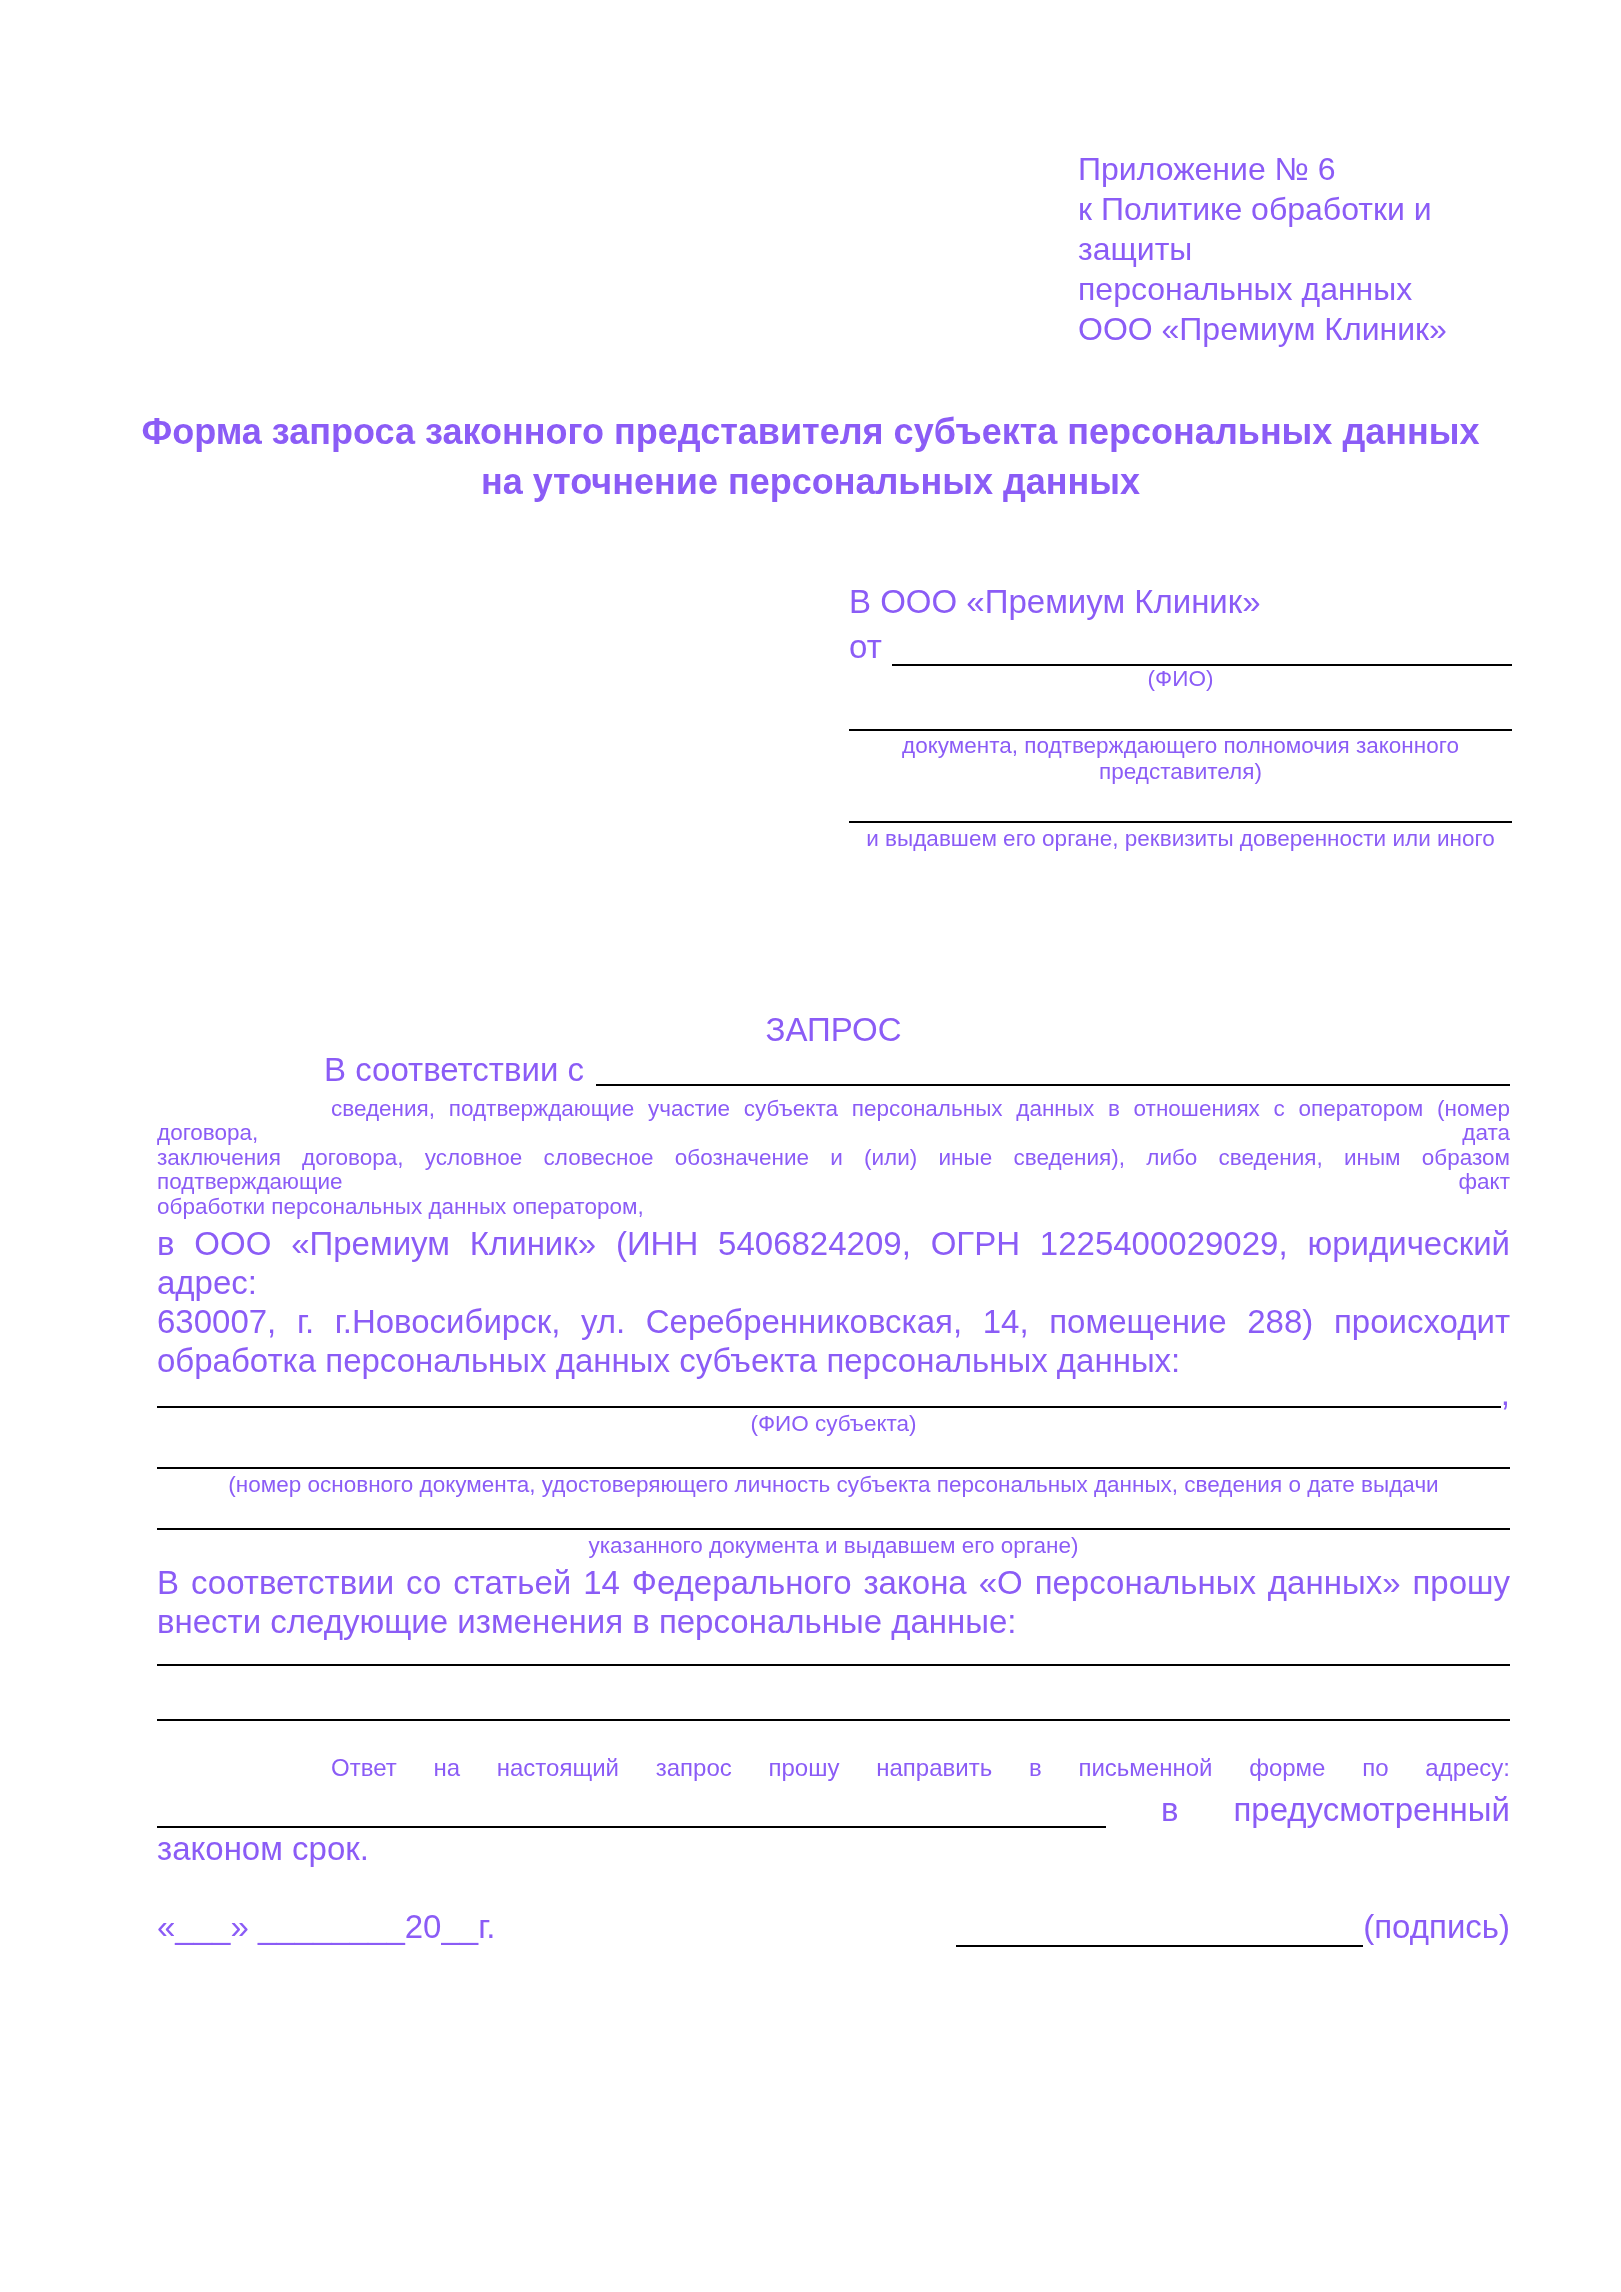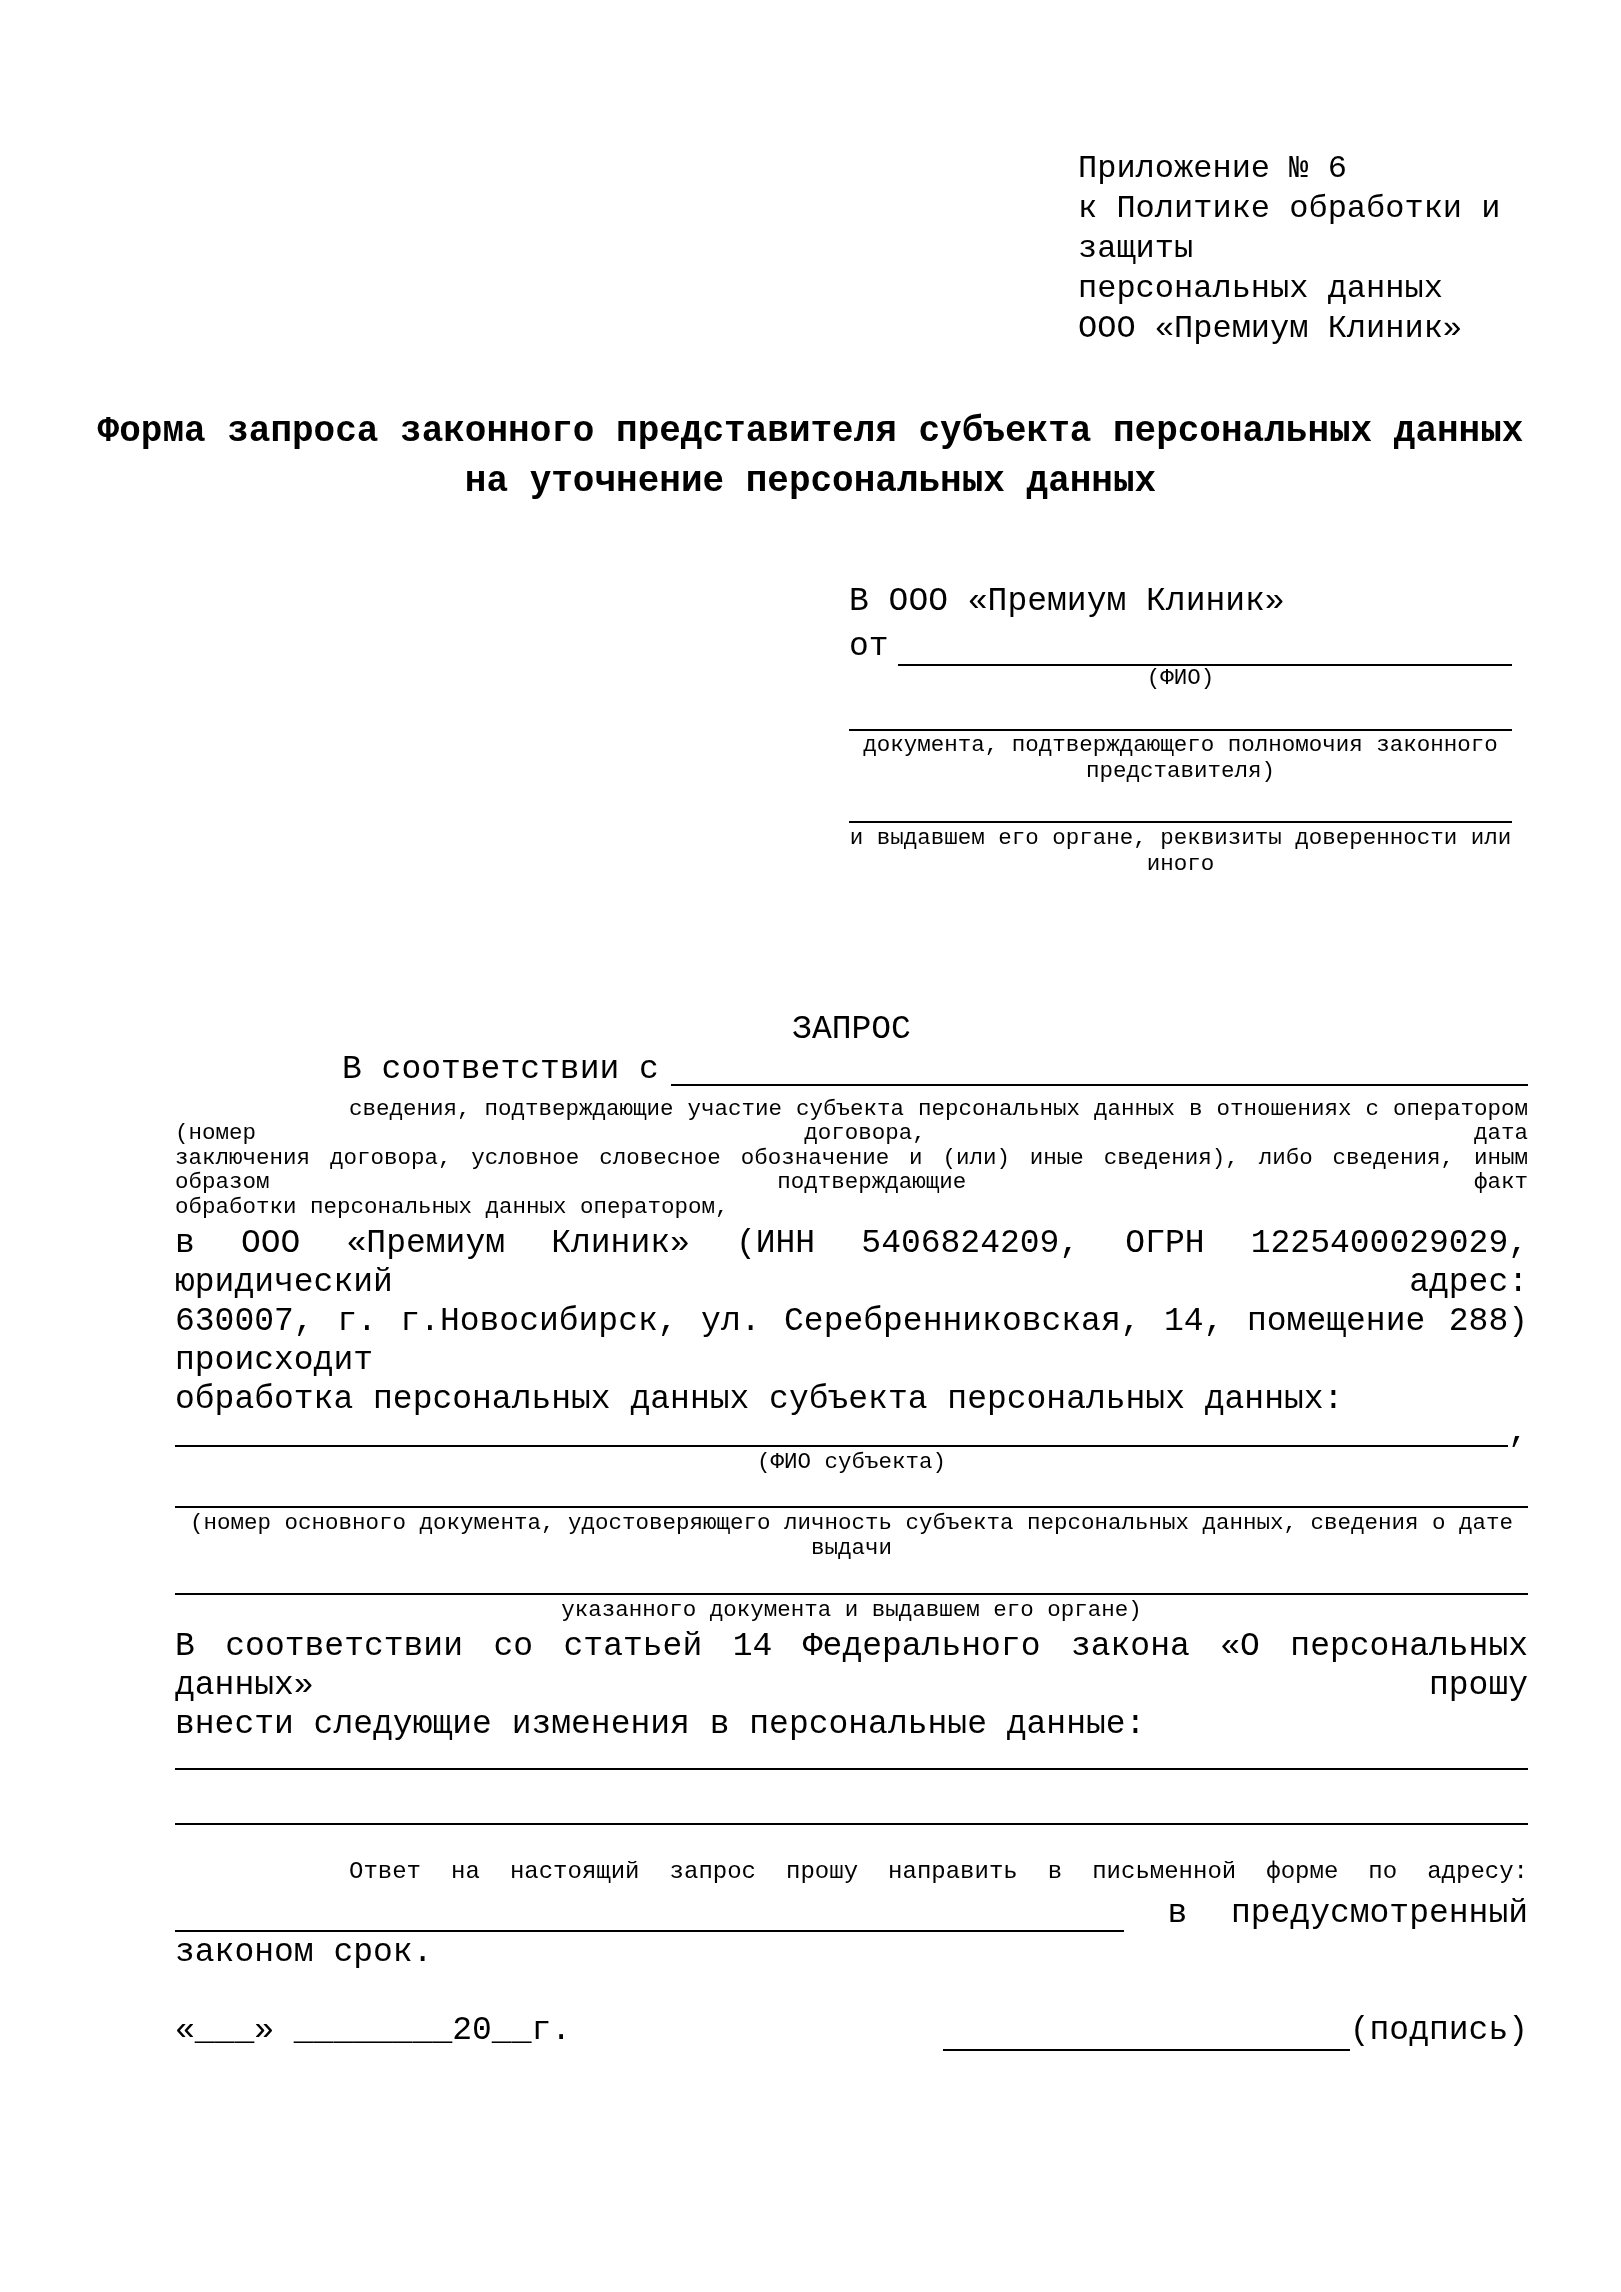--- a/index.html
+++ b/index.html
@@ -1,40 +1,40 @@
 <!DOCTYPE html>
 <html lang="ru"><head>
 <meta charset="utf-8">
 <style>
   html,body{margin:0;padding:0;background:#e8e8e8;}
   .page{
     position:relative;
     width:1621px;height:2293px;
     margin:0 auto;
     background:#ffffff;
-    color:#000000;
-    font-family:Liberation Mono, monospace;
+    color:#8b5cf6;
+    font-family:Liberation Sans, sans-serif;
     font-size:33px;
     overflow:hidden;
   }
   
   .appendix{position:absolute;left:1078px;top:149px;width:451px;font-size:32px;line-height:40px;}
   
   .doc-title{position:absolute;left:0;top:407px;width:100%;text-align:center;font-weight:bold;font-size:36px;line-height:50px;}
   
   .addressee{position:absolute;left:849px;top:580px;width:663px;font-size:33px;}
   .to-line{line-height:43px;}
   .from-row{display:flex;align-items:flex-end;height:43px;}
   .from-row .lbl{flex:0 0 auto;padding-right:9.8px;line-height:39px;}
   .fillrule{flex:1 1 auto;border-bottom:2.9px solid #000;height:33px;}
   .cap{font-size:22.5px;line-height:25.5px;text-align:center;}
   .bunit .brule{margin-top:37px;border-top:2.9px solid #000;height:0;}
   .bunit .cap{margin-top:2.9px;}
   
-  .main{position:absolute;left:175px;top:1010px;width:1353px;}
+  .main{position:absolute;left:157px;top:1010px;width:1353px;}
   .h-zapros{text-align:center;font-size:33px;line-height:39px;}
   .intro-row{display:flex;align-items:flex-start;height:41px;padding-left:167px;margin-top:2px;}
   .intro-row .lbl{flex:0 0 auto;padding-right:11.8px;line-height:37px;}
   .note{font-size:22.5px;line-height:24.5px;}
   .note.first{margin-top:4.9px;text-indent:174px;}
   .jline{text-align:justify;text-align-last:justify;}
   .op{font-size:33px;line-height:39px;}
   .op.first{margin-top:4.9px;}
   .fill-row{display:flex;align-items:flex-end;height:27.4px;margin-top:0;}
   .fill-row .comma{flex:0 0 auto;line-height:29px;}

